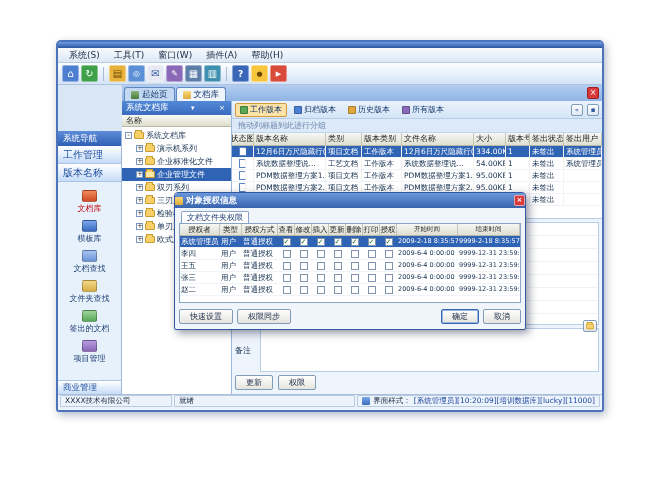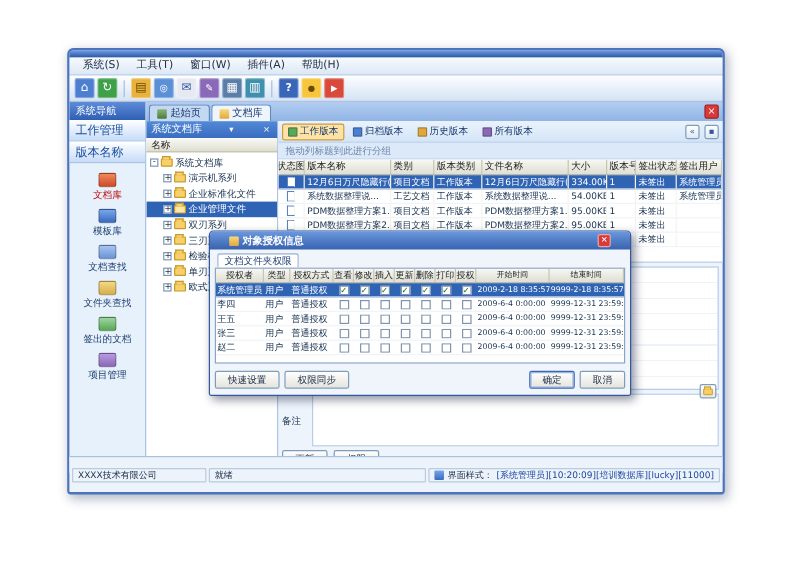--- a/index.html
+++ b/index.html
@@ -21,21 +21,21 @@
   .i6{background:#8a6ab8;} .i6::after{content:"✎"; font-size:8px;}
   .i7{background:#5b7ea8;} .i7::after{content:"▦";}
   .i8{background:#3f8fae;} .i8::after{content:"▥";}
   .i9{background:#3a66b8;} .i9::after{content:"?"; font-weight:bold; font-size:9px;}
   .i10{background:#f7c63d; color:#6b4a00;} .i10::after{content:"●"; font-size:7px;}
   .i11{background:#d84a3a;} .i11::after{content:"▶"; font-size:7px;}
 
   .body-area { position:absolute; top:43px; left:0; right:0; bottom:16px; display:flex; }
 
   
-  .nav { width:64px; display:flex; flex-direction:column; background:#e7f1fc; border-right:1px solid #9db8d9; }
+  .nav { width:64px; display:flex; flex-direction:column; background:#e7f1fc; border-right:1px solid #9db8d9;margin-top:46px; }
   .nav-title { height:15px; background:linear-gradient(#5e8cd8,#2f5fb4); color:#fff; font-size:8.5px; display:flex; align-items:center; padding-left:5px; }
   .nav-group { height:18px; background:linear-gradient(#ffffff,#c6dcf8); color:#1b4d9e; font-size:10px; display:flex; align-items:center; padding-left:5px; border-bottom:1px solid #aac4e4; cursor:pointer; }
   .nav-items { flex:1; display:flex; flex-direction:column; align-items:center; padding-top:4px; overflow:hidden; }
   .nav-item { width:100%; height:30px; display:flex; flex-direction:column; align-items:center; justify-content:center; cursor:pointer; }
   .nav-label { font-size:8px; color:#1a3c6e; line-height:9px; }
   .nav-item.active .nav-label { color:#c00000; }
   .nico { width:15px; height:12px; border-radius:2px; margin-bottom:2px; border:1px solid rgba(0,0,0,.25); }
   .n1{background:linear-gradient(#f08a5a,#d04a2a);} .n2{background:linear-gradient(#7aa6e8,#3a6cc0);}
   .n3{background:linear-gradient(#fad878,#e0a83c);} .n4{background:linear-gradient(#7ecad6,#3f9fae);}
   .n5{background:linear-gradient(#a8c4ee,#6a94d8);} .n6{background:linear-gradient(#f2d886,#d8ae4a);}
@@ -95,39 +95,39 @@
   .attach-btn .folder { transform:scale(.8); }
   .remark-row { height:44px; display:flex; gap:3px; }
   .remark-label { width:22px; font-size:8px; color:#15304f; display:flex; align-items:center; }
   .remark-box { flex:1; background:#fff; border:1px solid #b9cde6; }
   .action-row { height:16px; display:flex; gap:5px; }
   .xpbtn { height:15px; padding:0 10px; font-size:8px; color:#20304a; background:linear-gradient(#fefefe,#e5e4de); border:1px solid #7f9db9; border-radius:2px; display:inline-flex; align-items:center; justify-content:center; cursor:pointer; white-space:nowrap; }
   .xpbtn.primary { border-color:#3a66b8; box-shadow:0 0 0 1px #9ab4e0 inset; }
 
   
   .dialog { position:absolute; left:116px; top:150px; width:352px; height:138px; background:#f0f5fc; border:1px solid #33589d; border-radius:4px 4px 2px 2px; box-shadow:3px 3px 8px rgba(10,20,50,.45); z-index:20; display:flex; flex-direction:column; }
-  .dlg-title { height:15px; background:linear-gradient(#6b97dd,#3762ae); border-radius:3px 3px 0 0; color:#fff; font-size:8.5px; font-weight:bold; display:flex; align-items:center; gap:3px; padding:0 16px; }
+  .dlg-title { height:15px; background:linear-gradient(#6b97dd,#3762ae); border-radius:3px 3px 0 0; color:#fff; font-size:8.5px; font-weight:bold; display:flex; align-items:center; gap:3px; padding:0 0; }
   .dlg-ic { width:8px; height:8px; background:linear-gradient(#fad878,#e0a83c); border-radius:1px; }
   .dlg-close { margin-left:auto; width:11px; height:11px; background:#d83a3a; border:1px solid #ffffff88; border-radius:2px; color:#fff; font-size:7px; line-height:9px; text-align:center; cursor:pointer; }
   .dlg-close::after{content:"×";}
   .dlg-body { flex:1; padding:3px 4px 4px 4px; display:flex; flex-direction:column; min-height:0; }
   .dlg-tab { align-self:flex-start; height:12px; font-size:8px; color:#1c3c70; background:#fff; border:1px solid #8aa4c8; border-bottom:none; border-radius:2px 2px 0 0; padding:0 5px; line-height:11px; margin-left:2px; cursor:pointer; }
   .dlg-grid { height:80px; border:1px solid #8aa4c8; background:#fff; overflow:hidden; }
   .dhead { height:12px; display:flex; background:linear-gradient(#f7f7f4,#dfdfd3); border-bottom:1px solid #b9b9aa; font-size:7.5px; color:#222; }
   .dhead span { border-right:1px solid #c5c5b5; padding:0 1px; line-height:11px; overflow:hidden; white-space:nowrap; text-align:center; }
   .drow { height:12px; display:flex; align-items:center; font-size:7.5px; color:#15304f; border-bottom:1px solid #f0f3f8; cursor:pointer; }
   .drow > span { padding:0 1px; line-height:11px; overflow:hidden; white-space:nowrap; }
   .drow.sel { background:#2f63b4; color:#fff; }
   .d1{width:40px;} .d2{width:22px;} .d3{width:36px;} .dc{width:17px; display:flex; align-items:center; justify-content:center;} .d4{width:61px; font-size:6.5px;} .d5{flex:1; font-size:6.5px;}
   .chk { display:inline-block; width:8px; height:8px; background:#fff; border:1px solid #8095ad; font-size:7px; line-height:7px; text-align:center; color:#1a6a1a; }
   .dlg-btnrow { height:18px; display:flex; align-items:center; gap:4px; margin-top:4px; }
   .dlg-spacer { flex:1; }
 
   
-  .statusbar { position:absolute; bottom:0; left:0; right:0; height:30px; background:#edf3fb; border-top:1px solid #aac0dc; display:flex; align-items:center; padding:0 2px; gap:2px; font-size:7.5px; color:#20304a; }
+  .statusbar { position:absolute; bottom:0; left:0; right:0; height:16px; background:#edf3fb; border-top:1px solid #aac0dc; display:flex; align-items:flex-start; padding:0 2px; gap:2px; font-size:7.5px; color:#20304a; }
   .sb-cell { height:12px; border:1px solid #b9cbe0; border-radius:1px; padding:0 4px; display:flex; align-items:center; gap:3px; white-space:nowrap; overflow:hidden; }
   .sb-company { width:112px; }
   .sb-ready { flex:1; }
   .sb-right {}
   .sb-ic { width:8px; height:8px; background:linear-gradient(#7aa6e8,#3a6cc0); border-radius:1px; flex:none; }
   .sb-session { color:#1c46a0; }
 </style>
 </head>
 <body>
 

